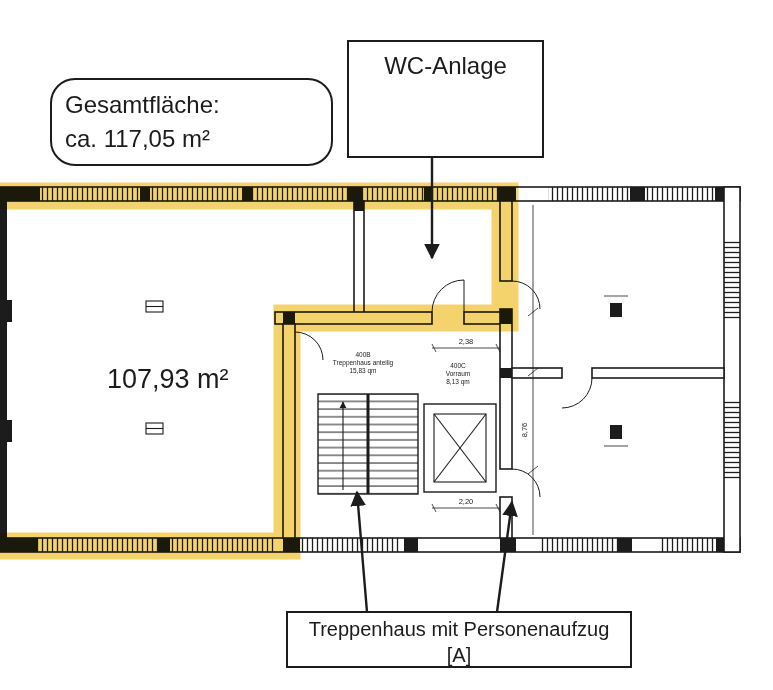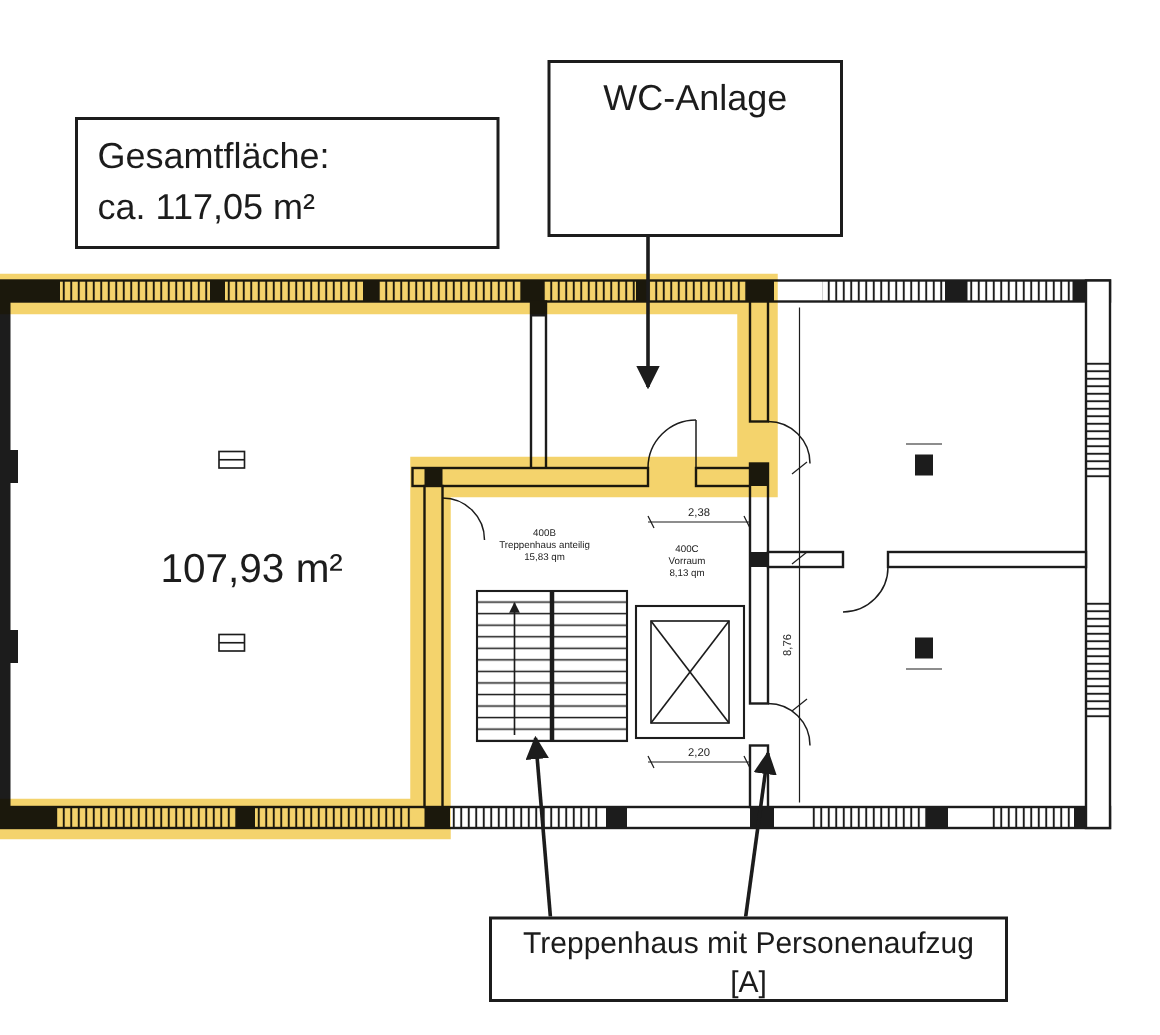--- a/index.html
+++ b/index.html
@@ -17,23 +17,23 @@
   .door   { fill:none; stroke:#1c1c1c; stroke-width:1; }
   .annot-arrow { stroke:#1c1c1c; stroke-width:2.4; fill:none; }
   text { fill:#1c1c1c; font-family:"Liberation Sans", sans-serif; }
   .room-area { font-size:27px; }
   .tiny   { font-size:6.5px; text-anchor:middle; }
   .dimtxt { font-size:7.5px; text-anchor:middle; }
   .highlight { fill:none; stroke:#f3ce5c; stroke-width:27; mix-blend-mode:multiply; opacity:0.9; }
 
   
   .callout { position:absolute; background:#ffffff; border:2px solid #1c1c1c; color:#1c1c1c; }
-  .callout--total { left:50px; top:78px;  width:283px; height:88px;  font-size:24px; line-height:34px; padding:8px 0 0 13px; }
-  .callout--wc    { left:365px; top:40px; width:197px; height:118px; font-size:24px; line-height:33px; text-align:center; padding-top:7px; }
-  .callout--stair { left:286px; top:611px; width:346px; height:57px; font-size:20px; line-height:26px; text-align:center; padding-top:3px;margin-left:40px; }
+  .callout--total { left:50px; top:78px;  width:283px; height:88px;  font-size:24px; line-height:34px; padding:8px 0 0 13px;border-radius:25px; }
+  .callout--wc    { left:347px; top:40px; width:197px; height:118px; font-size:24px; line-height:33px; text-align:center; padding-top:7px; }
+  .callout--stair { left:286px; top:611px; width:346px; height:57px; font-size:20px; line-height:26px; text-align:center; padding-top:3px; }
 </style>
 </head>
 <body>
 
 <div class="page">
 
   <svg class="plan" width="773" height="690" viewBox="0 0 773 690">
     <defs>
       <pattern id="hatch" width="5" height="14" patternUnits="userSpaceOnUse">
         <line x1="2.5" y1="0" x2="2.5" y2="14" stroke="#1c1c1c" stroke-width="1.3"></line>

